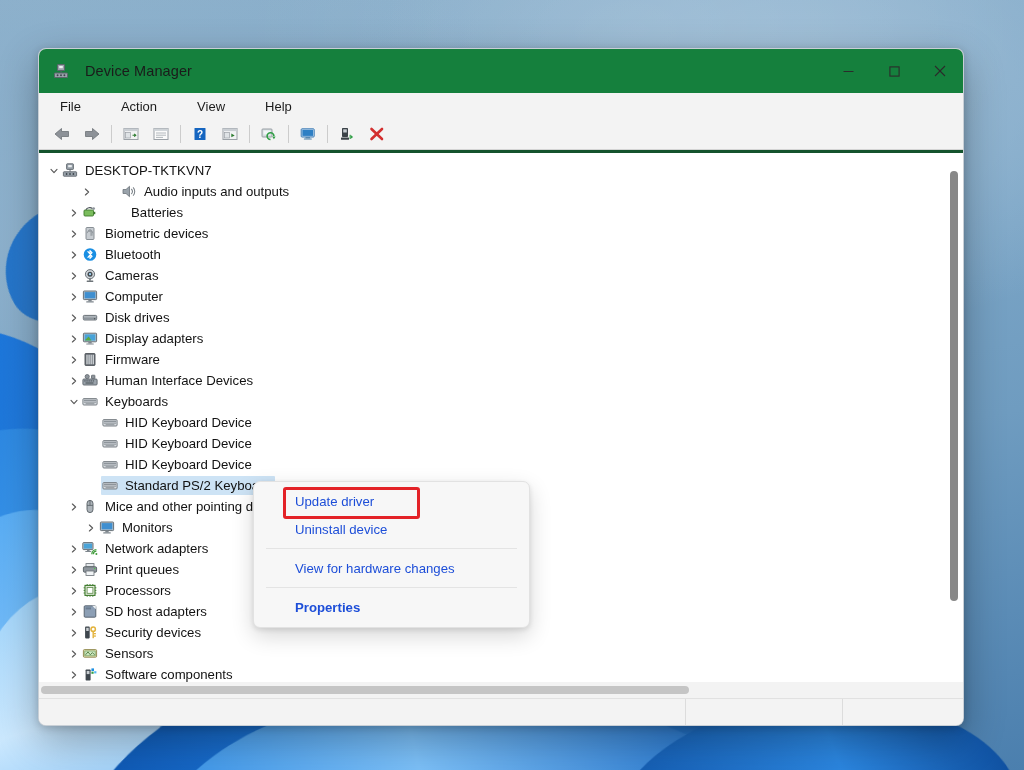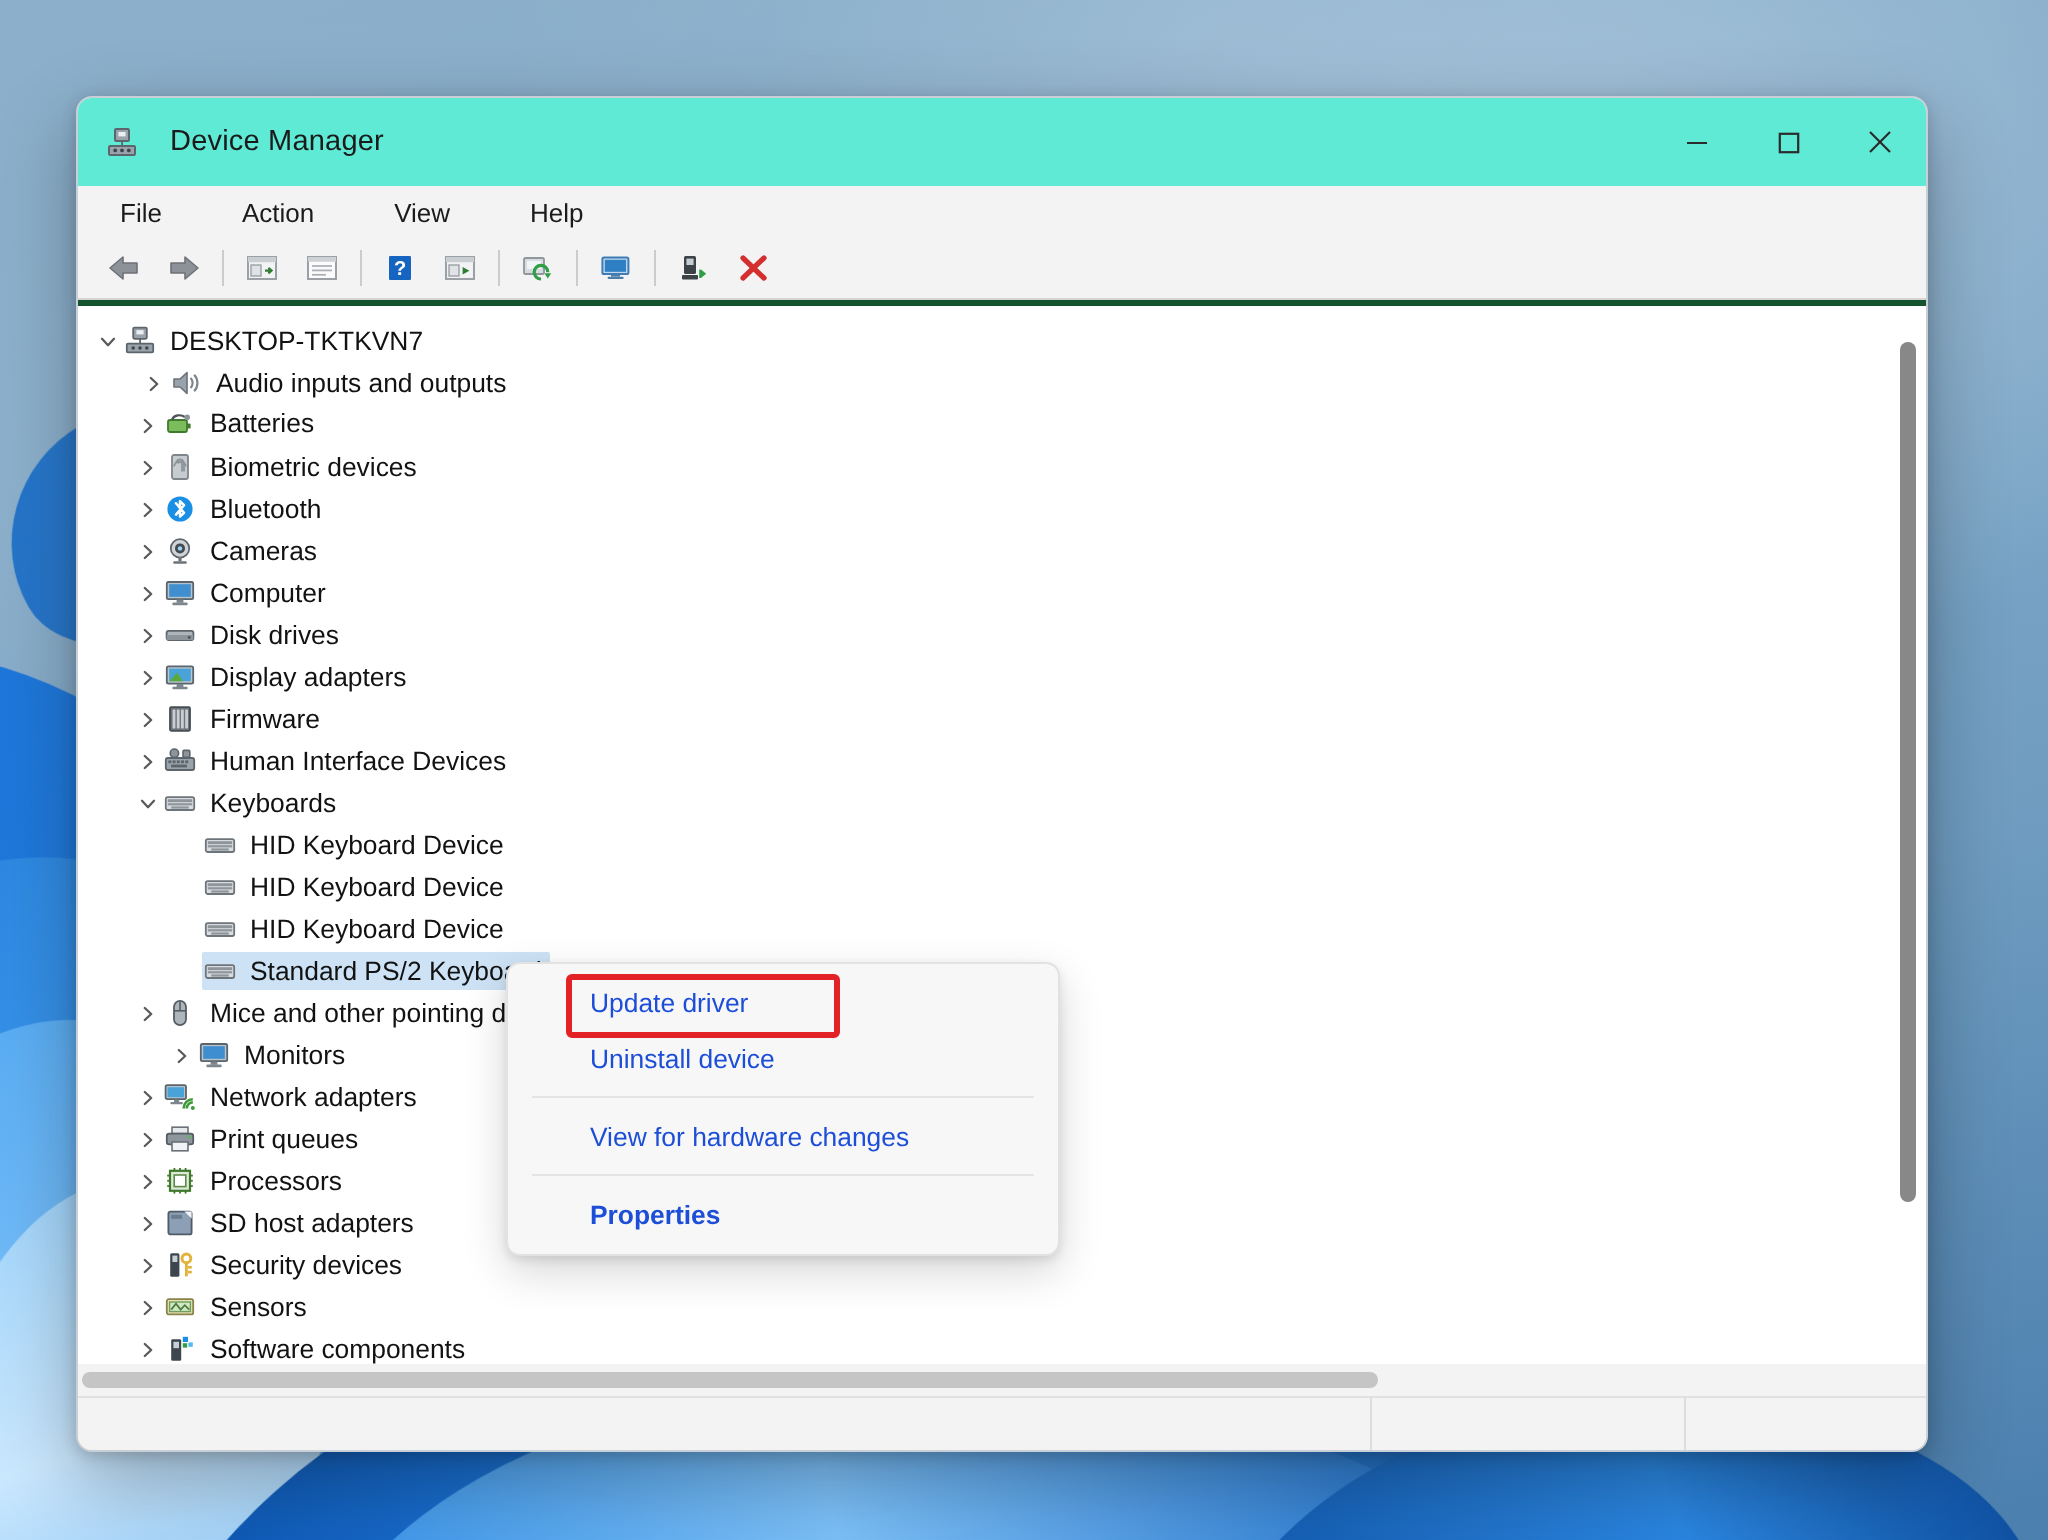--- a/index.html
+++ b/index.html
@@ -46,21 +46,21 @@
 
   
   #window{
     position:absolute;left:38px;top:48px;width:924px;height:676px;
     background:#f3f3f3;border-radius:8px;
     box-shadow:0 14px 40px rgba(0,0,0,.30), 0 2px 8px rgba(0,0,0,.18);
     overflow:hidden;display:flex;flex-direction:column;
     border:1px solid rgba(120,140,160,.35);
   }
   
-  .titlebar{height:44px;background:#5eead4;display:flex;align-items:center;
+  .titlebar{height:44px;background:#15803d;display:flex;align-items:center;
             flex:0 0 auto;position:relative;}
   .title-left{display:flex;align-items:center;gap:9px;padding-left:13px;}
   .title-text{font-size:14.5px;color:#1b1b1b;letter-spacing:.1px;}
   .win-ctrls{margin-left:auto;display:flex;height:44px;}
   .win-btn{width:46px;height:44px;display:flex;align-items:center;justify-content:center;
            color:#2b2b2b;}
   .win-btn svg{display:block;}
 
   
   .menubar{height:26px;background:#f3f3f3;display:flex;align-items:center;
@@ -272,21 +272,21 @@
       <rect x="7.6" y="6.4" width="0.9" height="2.4" fill="#5d656c"></rect>
       <rect x="1.4" y="8.8" width="13.2" height="4.4" rx="0.6" fill="#9aa3ab" stroke="#5d656c" stroke-width="0.9"></rect>
       <circle cx="4.6" cy="11" r="0.9" fill="#3e464d"></circle>
                 <circle cx="8" cy="11" r="0.9" fill="#3e464d"></circle>
                 <circle cx="11.4" cy="11" r="0.9" fill="#3e464d"></circle>
               </svg>
             </span>
             <span>DESKTOP-TKTKVN7</span>
           </span>
         </div>
-        <div class="row" style="padding-left: 31px;">
+        <div class="row" style="padding-left: 41px; gap: 26px;">
           <span class="chev">
             <svg width="8" height="8" viewBox="0 0 8 8">
               <path d="M2.4 1 L5.6 4 L2.4 7" fill="none" stroke="currentColor" stroke-width="1.15" stroke-linecap="round" stroke-linejoin="round"></path>
             </svg>
           </span>
           <span class="rowlabel" style="display: inline-flex; align-items: center;">
             <span class="ico">
               <svg width="16" height="15" viewBox="0 0 16 15">
       <path d="M2 5.5 h3 L8.5 2.3 v10.4 L5 9.5 H2 Z" fill="#9aa3ab" stroke="#6b7279" stroke-width="0.8" stroke-linejoin="round"></path>
       <path d="M10.3 5 a3.6 3.6 0 0 1 0 5" fill="none" stroke="#7d848a" stroke-width="1.1"></path>
@@ -295,21 +295,21 @@
             </span>
             <span>Audio inputs and outputs</span>
           </span>
         </div>
         <div class="row" style="padding-left: 28px;">
           <span class="chev">
             <svg width="8" height="8" viewBox="0 0 8 8">
               <path d="M2.4 1 L5.6 4 L2.4 7" fill="none" stroke="currentColor" stroke-width="1.15" stroke-linecap="round" stroke-linejoin="round"></path>
             </svg>
           </span>
-          <span class="rowlabel" style="display: inline-flex; align-items: flex-start;">
+          <span class="rowlabel" style="display: inline-flex; align-items: center; gap: 26px;">
             <span class="ico">
               <svg width="16" height="15" viewBox="0 0 16 15">
       <rect x="2" y="5" width="9.5" height="6" rx="1" fill="#7bbd5d" stroke="#3f7a2d" stroke-width="0.9"></rect>
       <rect x="11.5" y="6.8" width="1.8" height="2.4" fill="#3f7a2d"></rect>
       <path d="M4 4.8 C5 2.4 8.5 2 10.5 3.6" fill="none" stroke="#4b5358" stroke-width="1.1"></path>
       <circle cx="11.6" cy="3.6" r="1.4" fill="#8d949a"></circle>
               </svg>
             </span>
             <span>Batteries</span>
           </span>

